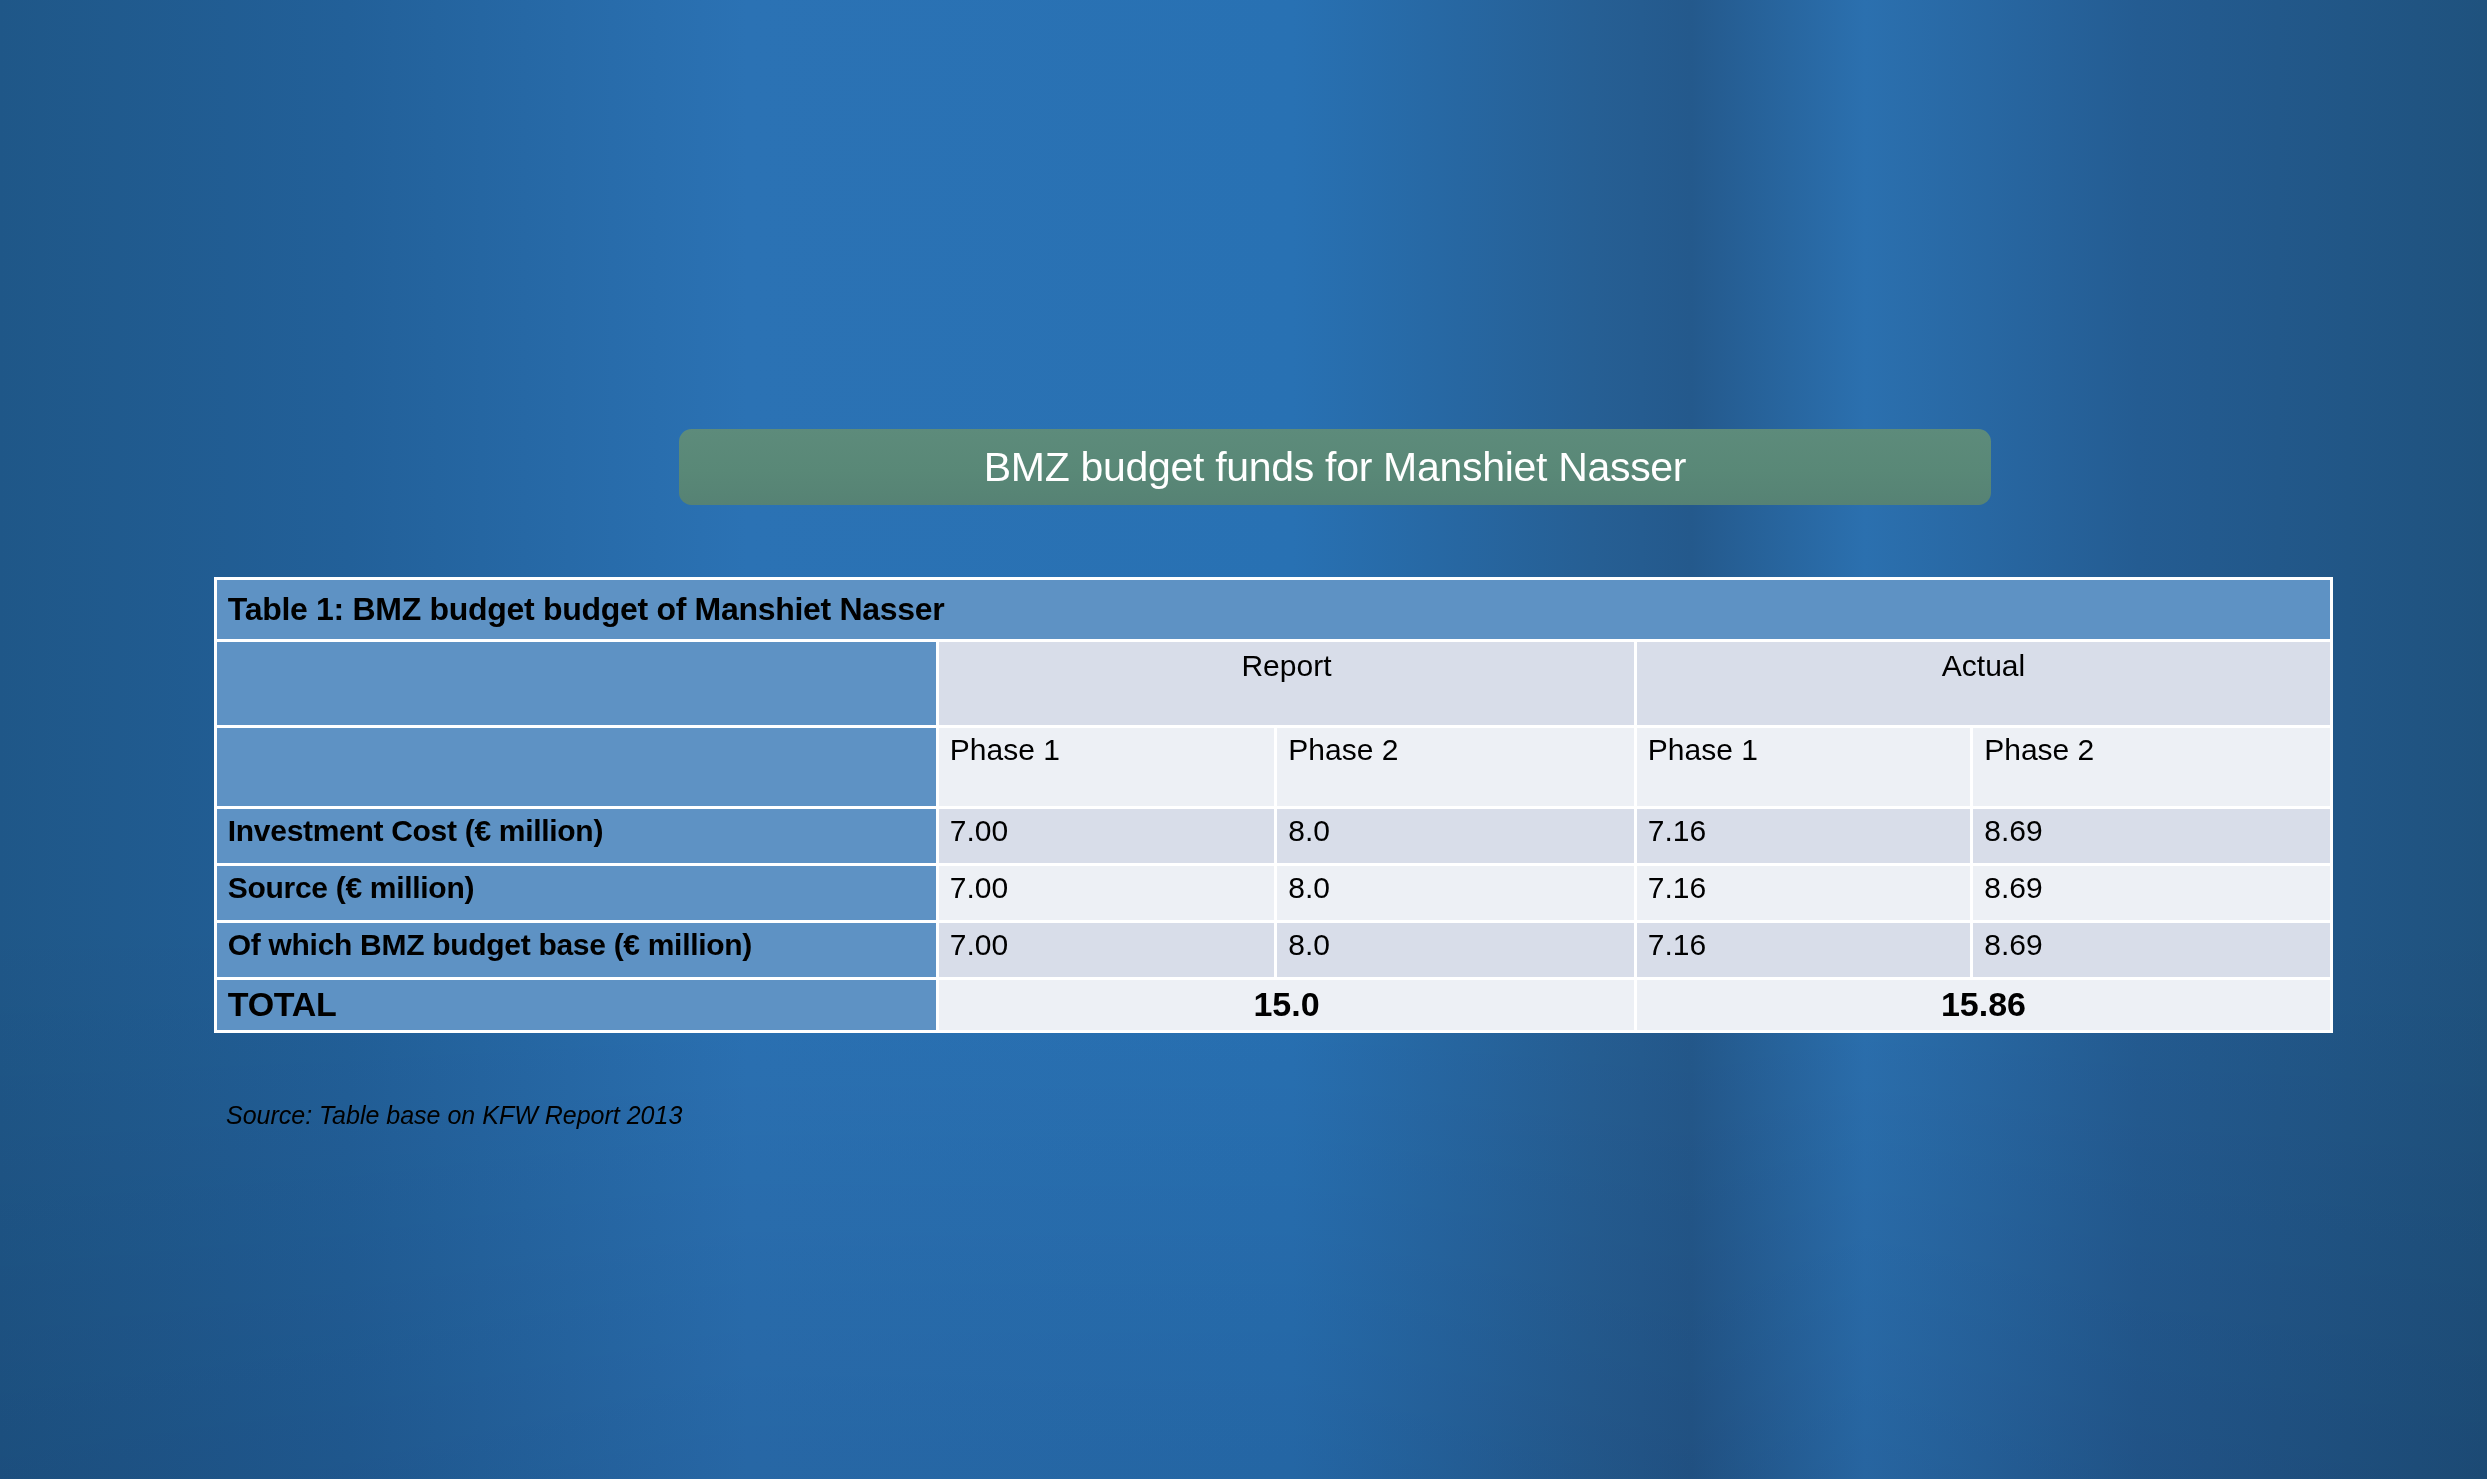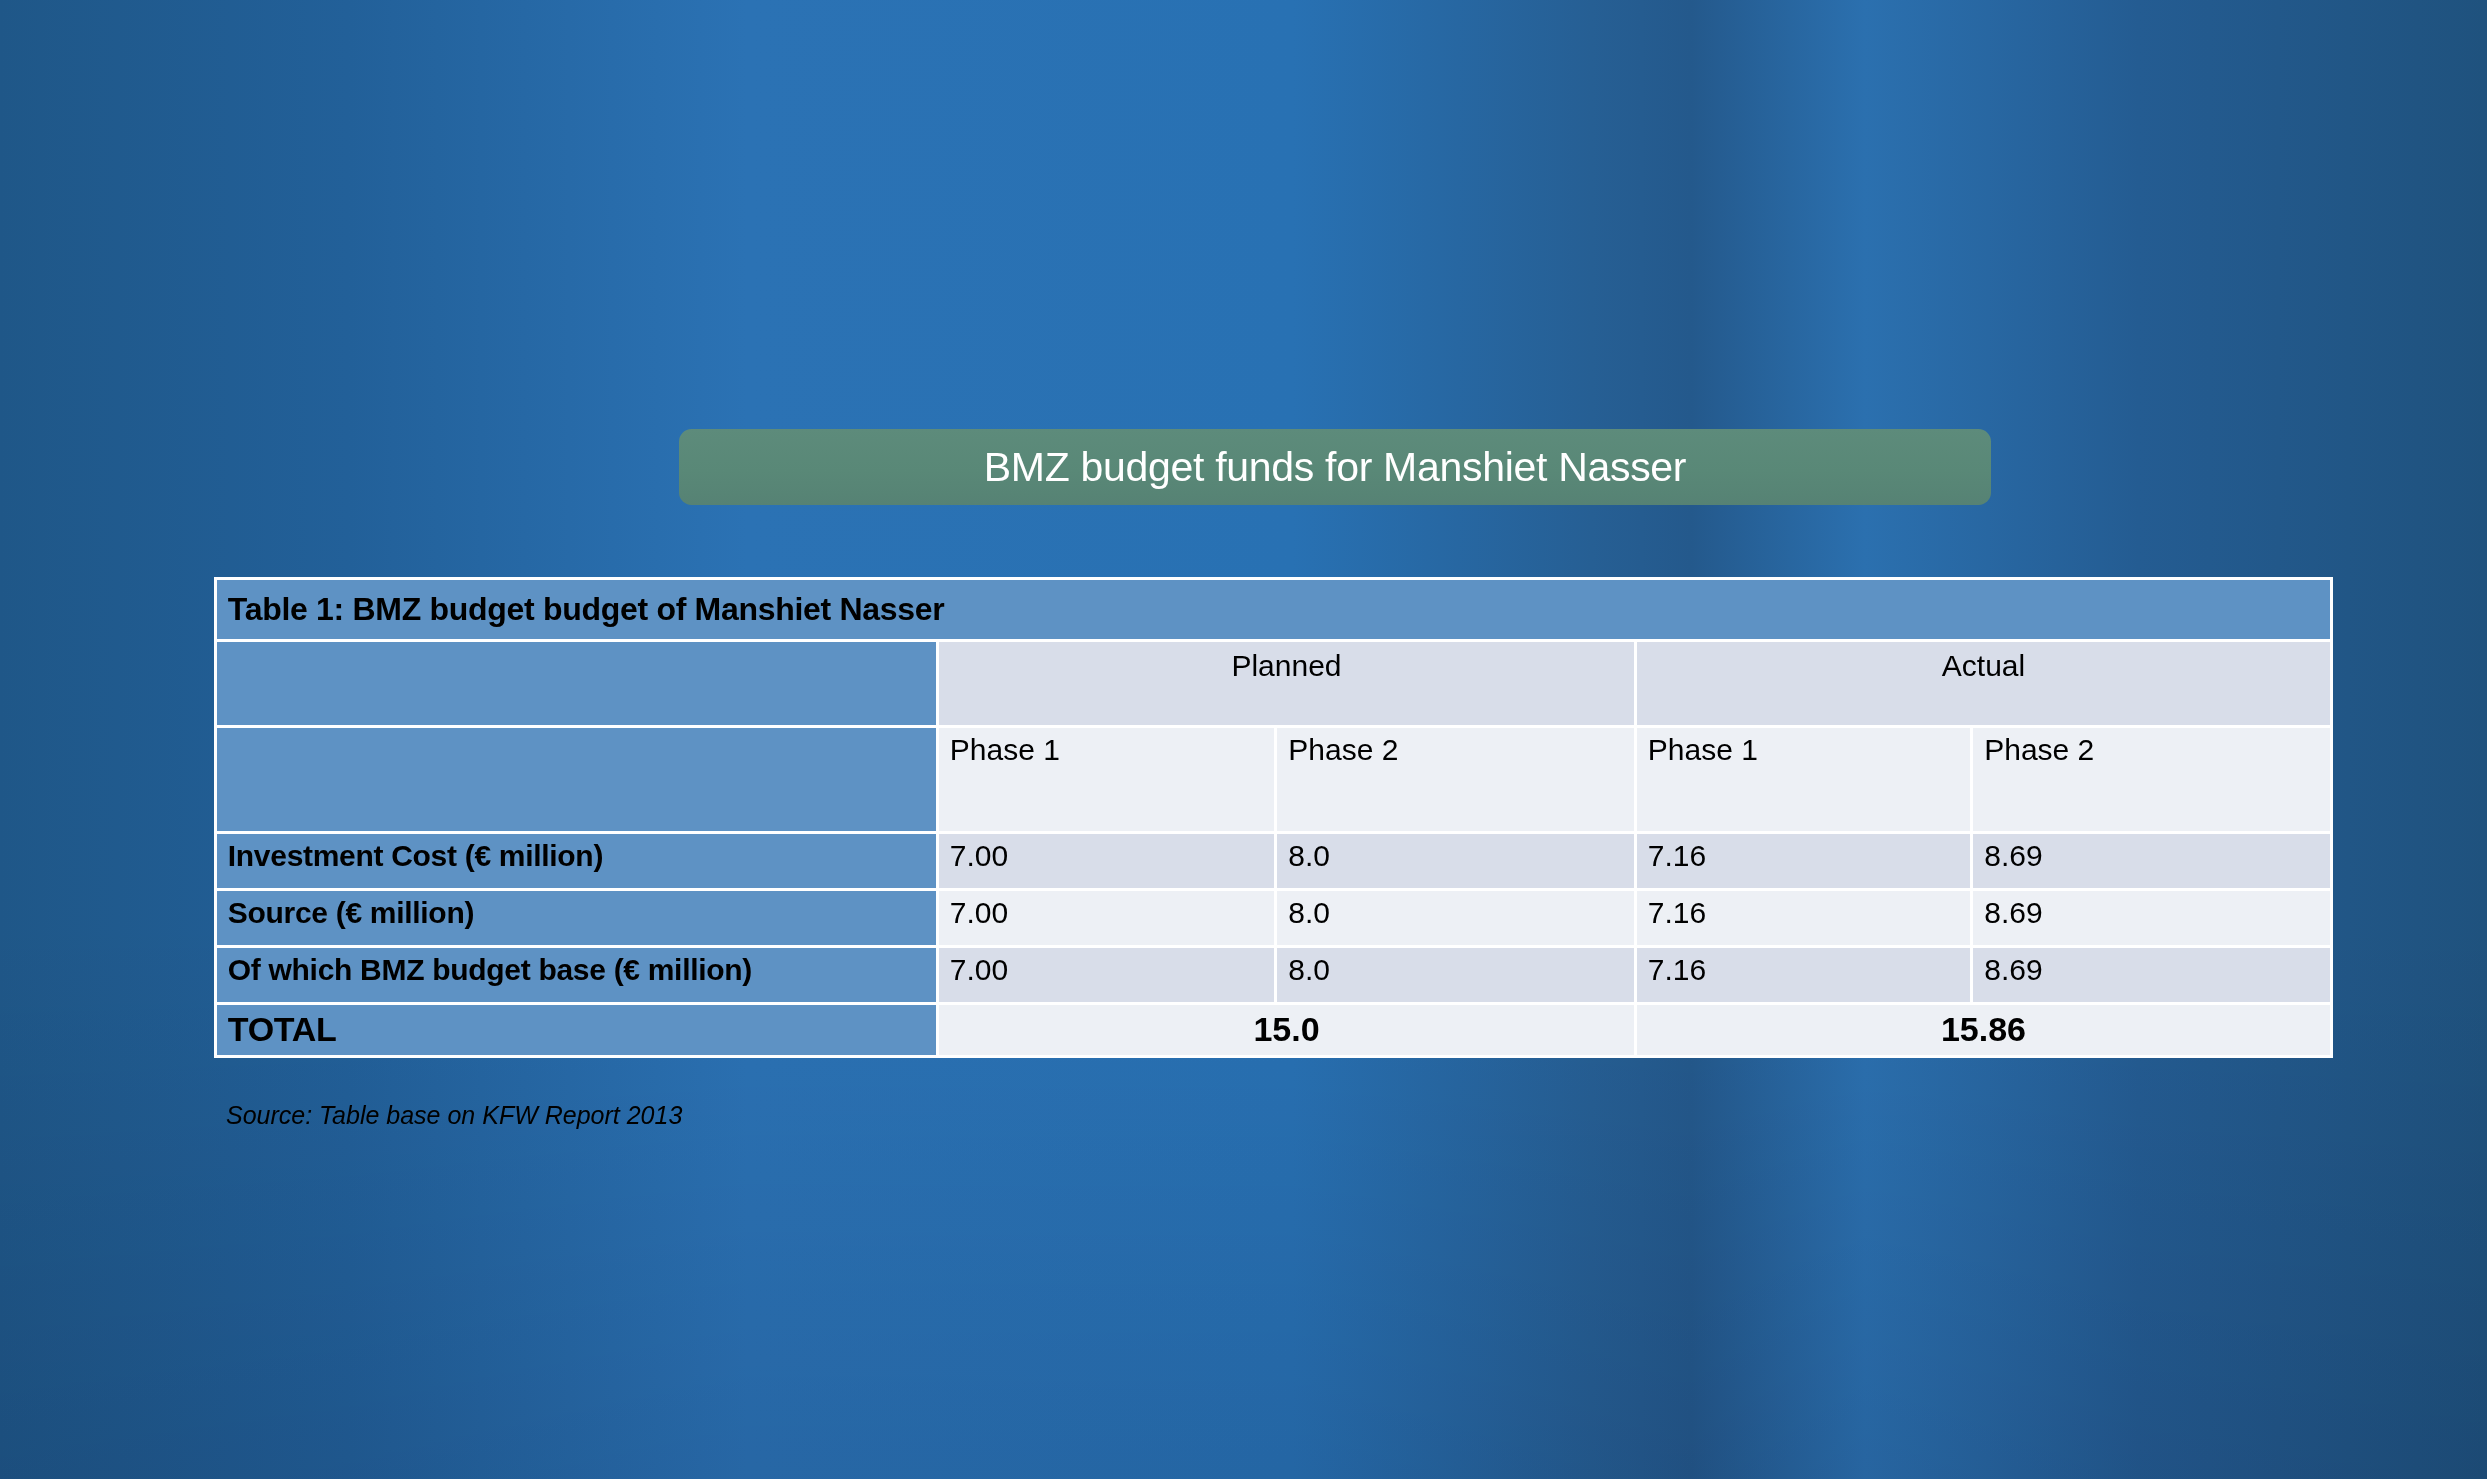--- a/index.html
+++ b/index.html
@@ -74,21 +74,21 @@
     vertical-align: middle;
     font-size: 32px;
     font-weight: bold;
     letter-spacing: -0.3px;
   }
   tr.group-row td { height: 83px; }
   tr.group-row td.group-head {
     text-align: center;
     padding-top: 7.2px;
   }
-  tr.phase-row td { height: 103px; }
+  tr.phase-row td { height: 78px; }
   tr.data-row td  { height: 54px; }
   tr.data-row td.label-cell,
   tr.phase-row td.label-cell,
   tr.group-row td.label-cell { padding-left: 10.8px; }
 
   td.label-cell {
     font-weight: bold;
     letter-spacing: -0.3px;
   }
 
@@ -132,21 +132,21 @@
       <col style="width: 356px">
     </colgroup>
 
     <tbody>
         <tr class="title-row">
       <td class="blue" colspan="5">Table 1: BMZ budget budget of Manshiet Nasser</td>
     </tr>
 
     <tr class="group-row">
       <td class="blue label-cell"></td>
-      <td class="row-dark group-head" colspan="2">Planned</td>
+      <td class="row-dark group-head" colspan="2">Report</td>
       <td class="row-dark group-head" colspan="2">Actual</td>
     </tr>
 
     <tr class="phase-row">
       <td class="blue label-cell"></td>
       <td class="row-light">Phase 1</td>
       <td class="row-light">Phase 2</td>
       <td class="row-light">Phase 1</td>
       <td class="row-light">Phase 2</td>
     </tr>

